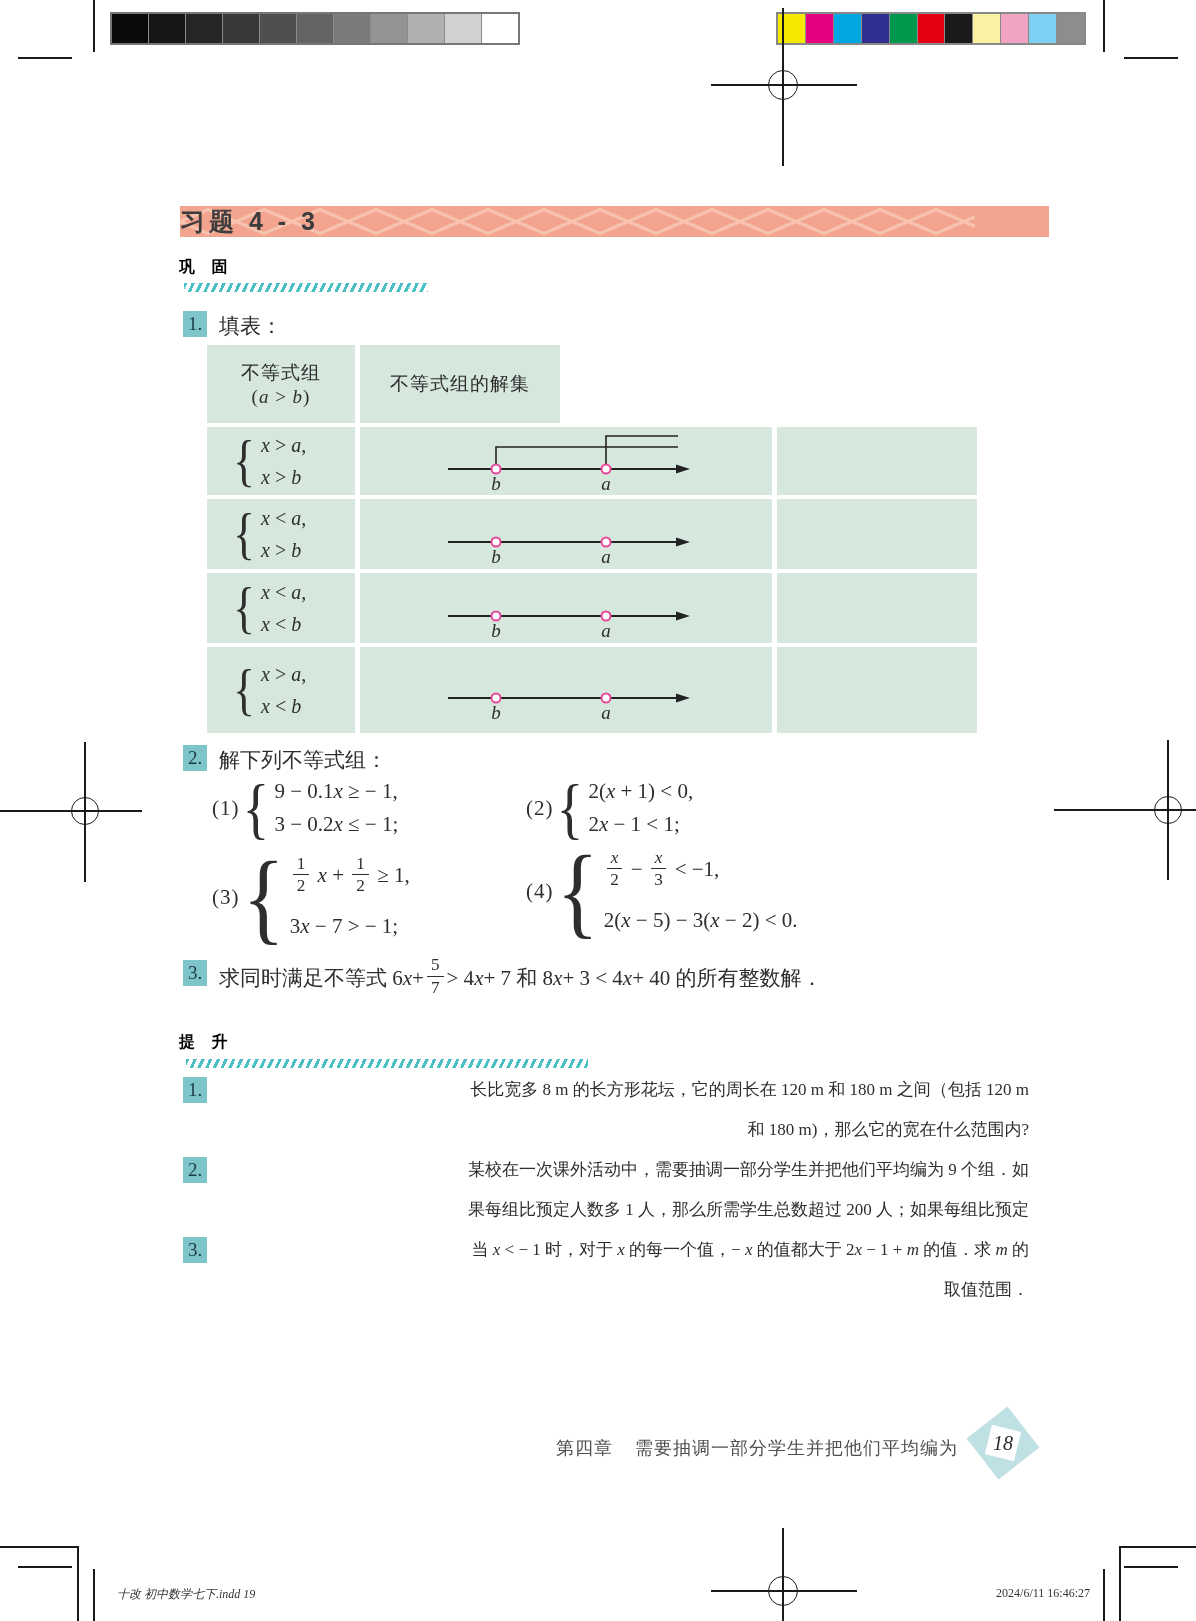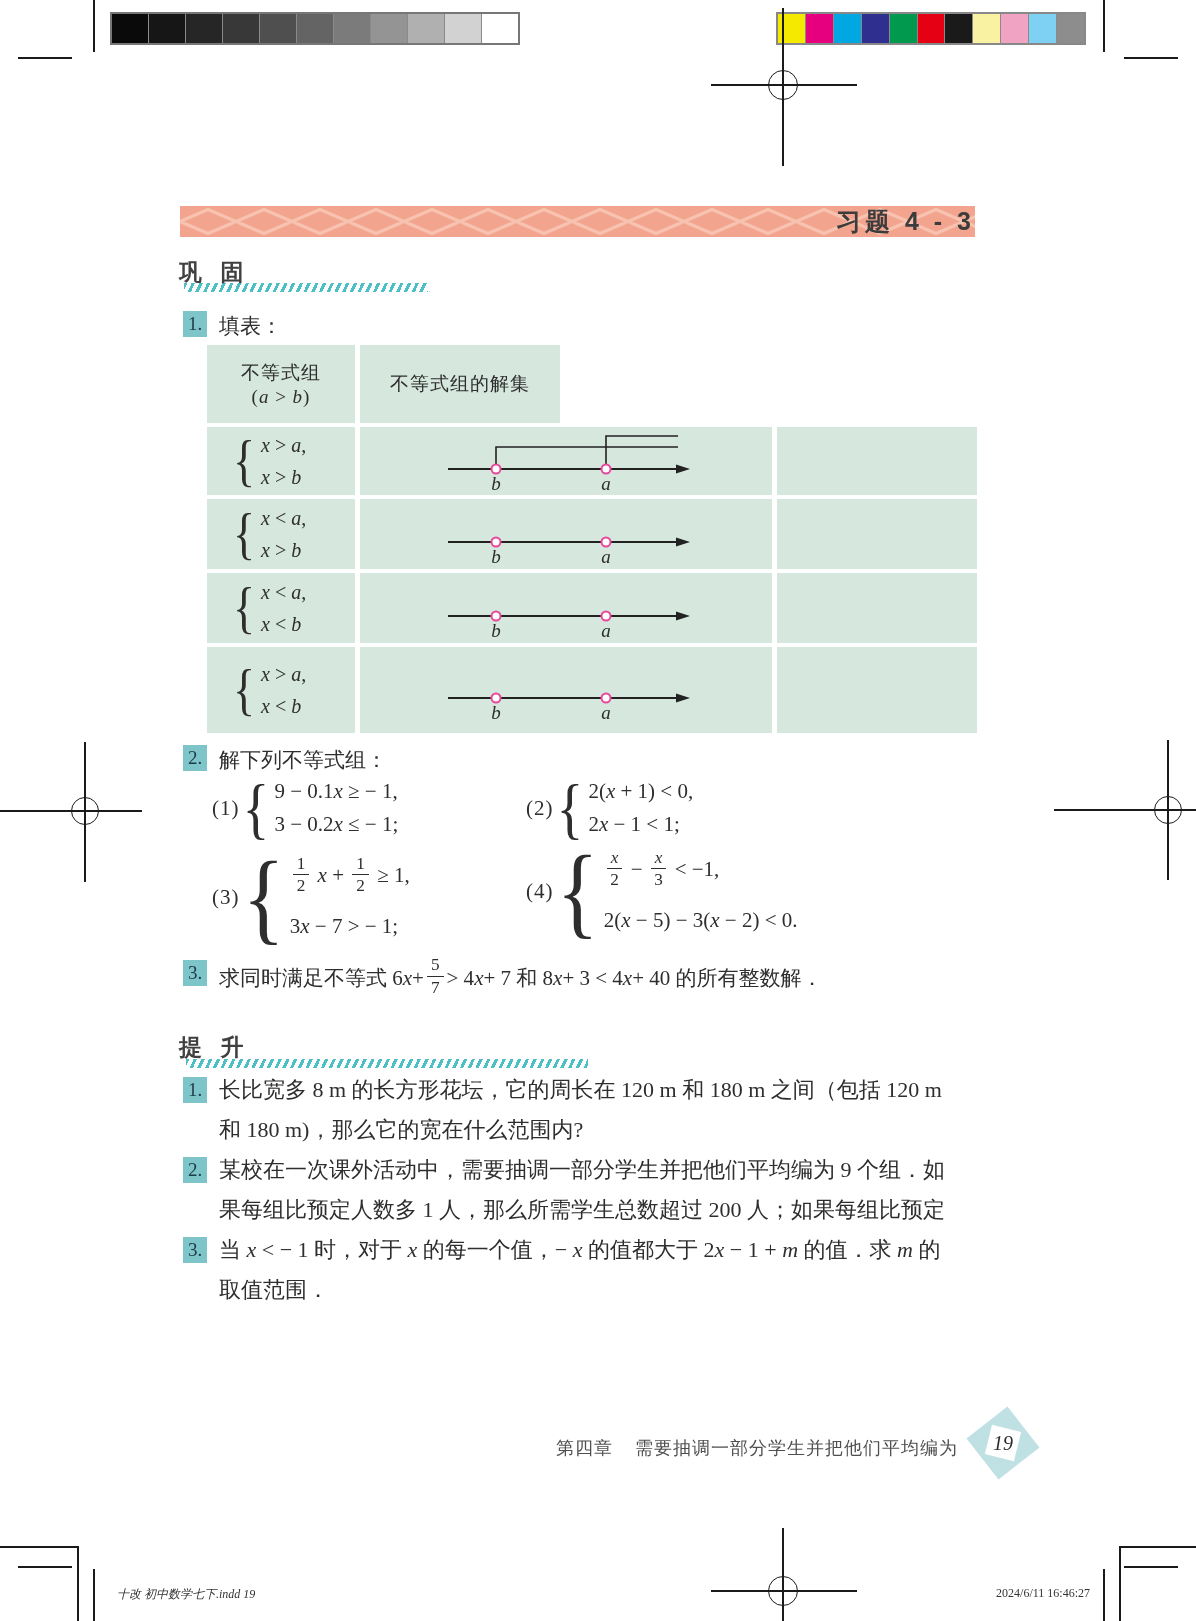--- a/index.html
+++ b/index.html
@@ -12,27 +12,27 @@
   .pm{position:absolute;background:#1a1a1a;}
   .ring{position:absolute;border:1.5px solid #1a1a1a;border-radius:50%;background:transparent;}
   .graybar{position:absolute;left:110px;top:12px;width:410px;height:33px;border:2px solid #777;
            display:flex;box-sizing:border-box;}
   .colorbar{position:absolute;left:776px;top:12px;width:310px;height:33px;border:2px solid #888;
            display:flex;box-sizing:border-box;}
   .graybar .sw,.colorbar .sw{flex:1;border-right:1px solid #8a8a8a;}
   .graybar .sw:last-child,.colorbar .sw:last-child{border-right:none;}
 
   
-  .banner{position:absolute;left:180px;top:206px;width:795px;height:31px;background:#f2a48e;
-          display:flex;align-items:center;justify-content:flex-end;}
+  .banner{position:absolute;left:180px;top:206px;width:869px;height:31px;background:#f2a48e;
+          display:flex;align-items:center;justify-content:flex-start;}
   .banner svg{position:absolute;inset:0;}
   .banner .ttl{position:relative;z-index:2;font-size:25px;color:#3c3c3c;letter-spacing:4px;}
 
   
-  .shead{position:absolute;font-size:23px;color:#404040;letter-spacing:6px;z-index:2;}
+  .shead{position:absolute;font-size:16px;color:#000000;letter-spacing:6px;z-index:2;}
   .hatch{position:absolute;height:9px;z-index:1;
          background:repeating-linear-gradient(115deg,#4ac0c5 0 3px,rgba(255,255,255,0) 3px 7px);}
 
   
   .badge{position:absolute;width:24px;height:26px;background:#7dc5c8;color:#1d3a46;
          font-size:19px;text-align:center;line-height:26px;}
   .ilabel{position:absolute;font-size:21px;color:#2e2e2e;}
 
   
   .qtable{position:absolute;left:207px;top:345px;width:770px;display:flex;flex-direction:column;gap:4px;border-radius:28px;}
@@ -61,21 +61,21 @@
 
   .q3line{position:absolute;left:219px;top:946px;height:64px;display:flex;align-items:center;
           font-size:21px;}
 
   
   .improve{position:absolute;left:183px;top:1070px;width:846px;}
   .impitem{display:flex;margin-bottom:0px;}
   .impitem .bcol{width:36px;flex:none;}
   .impitem .bdg{width:24px;height:26px;background:#7dc5c8;color:#1d3a46;font-size:19px;
                 text-align:center;line-height:26px;margin-top:7px;}
-  .impitem .tcol{flex:1;font-size:22px;line-height:40px;color:#2e2e2e;}
+  .impitem .tcol{flex:1;font-size:17px;line-height:40px;color:#2e2e2e;text-align:right;}
 
   
   .chfoot{position:absolute;left:480px;top:1436px;width:478px;text-align:right;font-size:18px;
           color:#4f4f4f;letter-spacing:1px;}
   .chfoot .gap{display:inline-block;width:22px;}
   .dia-outer{position:absolute;left:977px;top:1417px;width:52px;height:52px;background:#bfe1e3;
              transform:rotate(52deg);}
   .dia-inner{position:absolute;left:11px;top:11px;width:30px;height:30px;background:#ffffff;
              transform:rotate(-38deg);}
   .pgnum{position:absolute;left:977px;top:1417px;width:52px;height:52px;display:flex;
@@ -365,18 +365,18 @@
       </div>
     </div>
   </div>
 
   <div class="chfoot hei" style="font-weight:400;">
     <span>第四章</span><span class="gap"></span><span>需要抽调一部分学生并把他们平均编为</span>
   </div>
   <div class="dia-outer">
     <div class="dia-inner"></div>
   </div>
-  <div class="pgnum">19</div>
+  <div class="pgnum">18</div>
 
   <div class="slug" style="left:117px;top:1586px;font-style:italic;">十改 初中数学七下.indd   19</div>
   <div class="slug" style="left:890px;top:1586px;width:200px;text-align:right;">2024/6/11   16:46:27</div>
 
 </div>
 
 </body></html>

